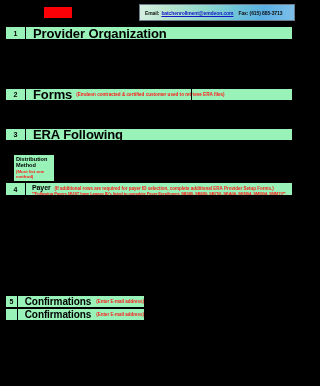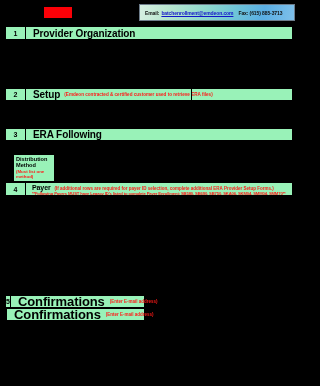--- a/index.html
+++ b/index.html
@@ -80,21 +80,21 @@
     border-right: 1px solid #000000;
     box-sizing: border-box;
     display: flex;
     align-items: center;
     justify-content: center;
     font-size: 7px;
     font-weight: bold;
   }
   .num-cell.blank { border-right: 1px solid #000000; }
   .band-title {
-    font-size: 10px;
+    font-size: 13px;
     font-weight: bold;
     padding-left: 7px;
     letter-spacing: -0.1px;
     white-space: nowrap;
   }
   .band-note {
     font-size: 4.6px;
     font-weight: bold;
     color: #ff1a18;
     padding-left: 4px;
@@ -187,21 +187,21 @@
     width: 140px; height: 13px;
     background: #99f2b8;
     border: 1px solid #000000;
     box-sizing: border-box;
     display: flex;
     align-items: center;
   }
   #conf-row-1 { top: 295px; }
   #conf-row-2 { top: 308px; }
   .conf-title {
-    font-size: 13px;
+    font-size: 10px;
     font-weight: bold;
     padding-left: 7px;
     letter-spacing: -0.1px;
     white-space: nowrap;
   }
   .conf-note {
     font-size: 4.5px;
     font-weight: bold;
     color: #ff1a18;
     padding-left: 5px;
@@ -226,21 +226,21 @@
     </div>
   </div>
 
   <div class="band" id="section-1">
     <div class="num-cell">1</div>
     <div class="band-title">Provider Organization</div>
   </div>
 
   <div class="band" id="section-2">
     <div class="num-cell">2</div>
-    <div class="band-title">Setup</div>
+    <div class="band-title">Forms</div>
     <div class="band-note">(Emdeon contracted &amp; certified customer used to retrieve ERA files)</div>
     <div class="mid-div"></div>
   </div>
 
   <div class="band" id="section-3">
     <div class="num-cell">3</div>
     <div class="band-title">ERA Following</div>
   </div>
 
   <div class="dist-box">

